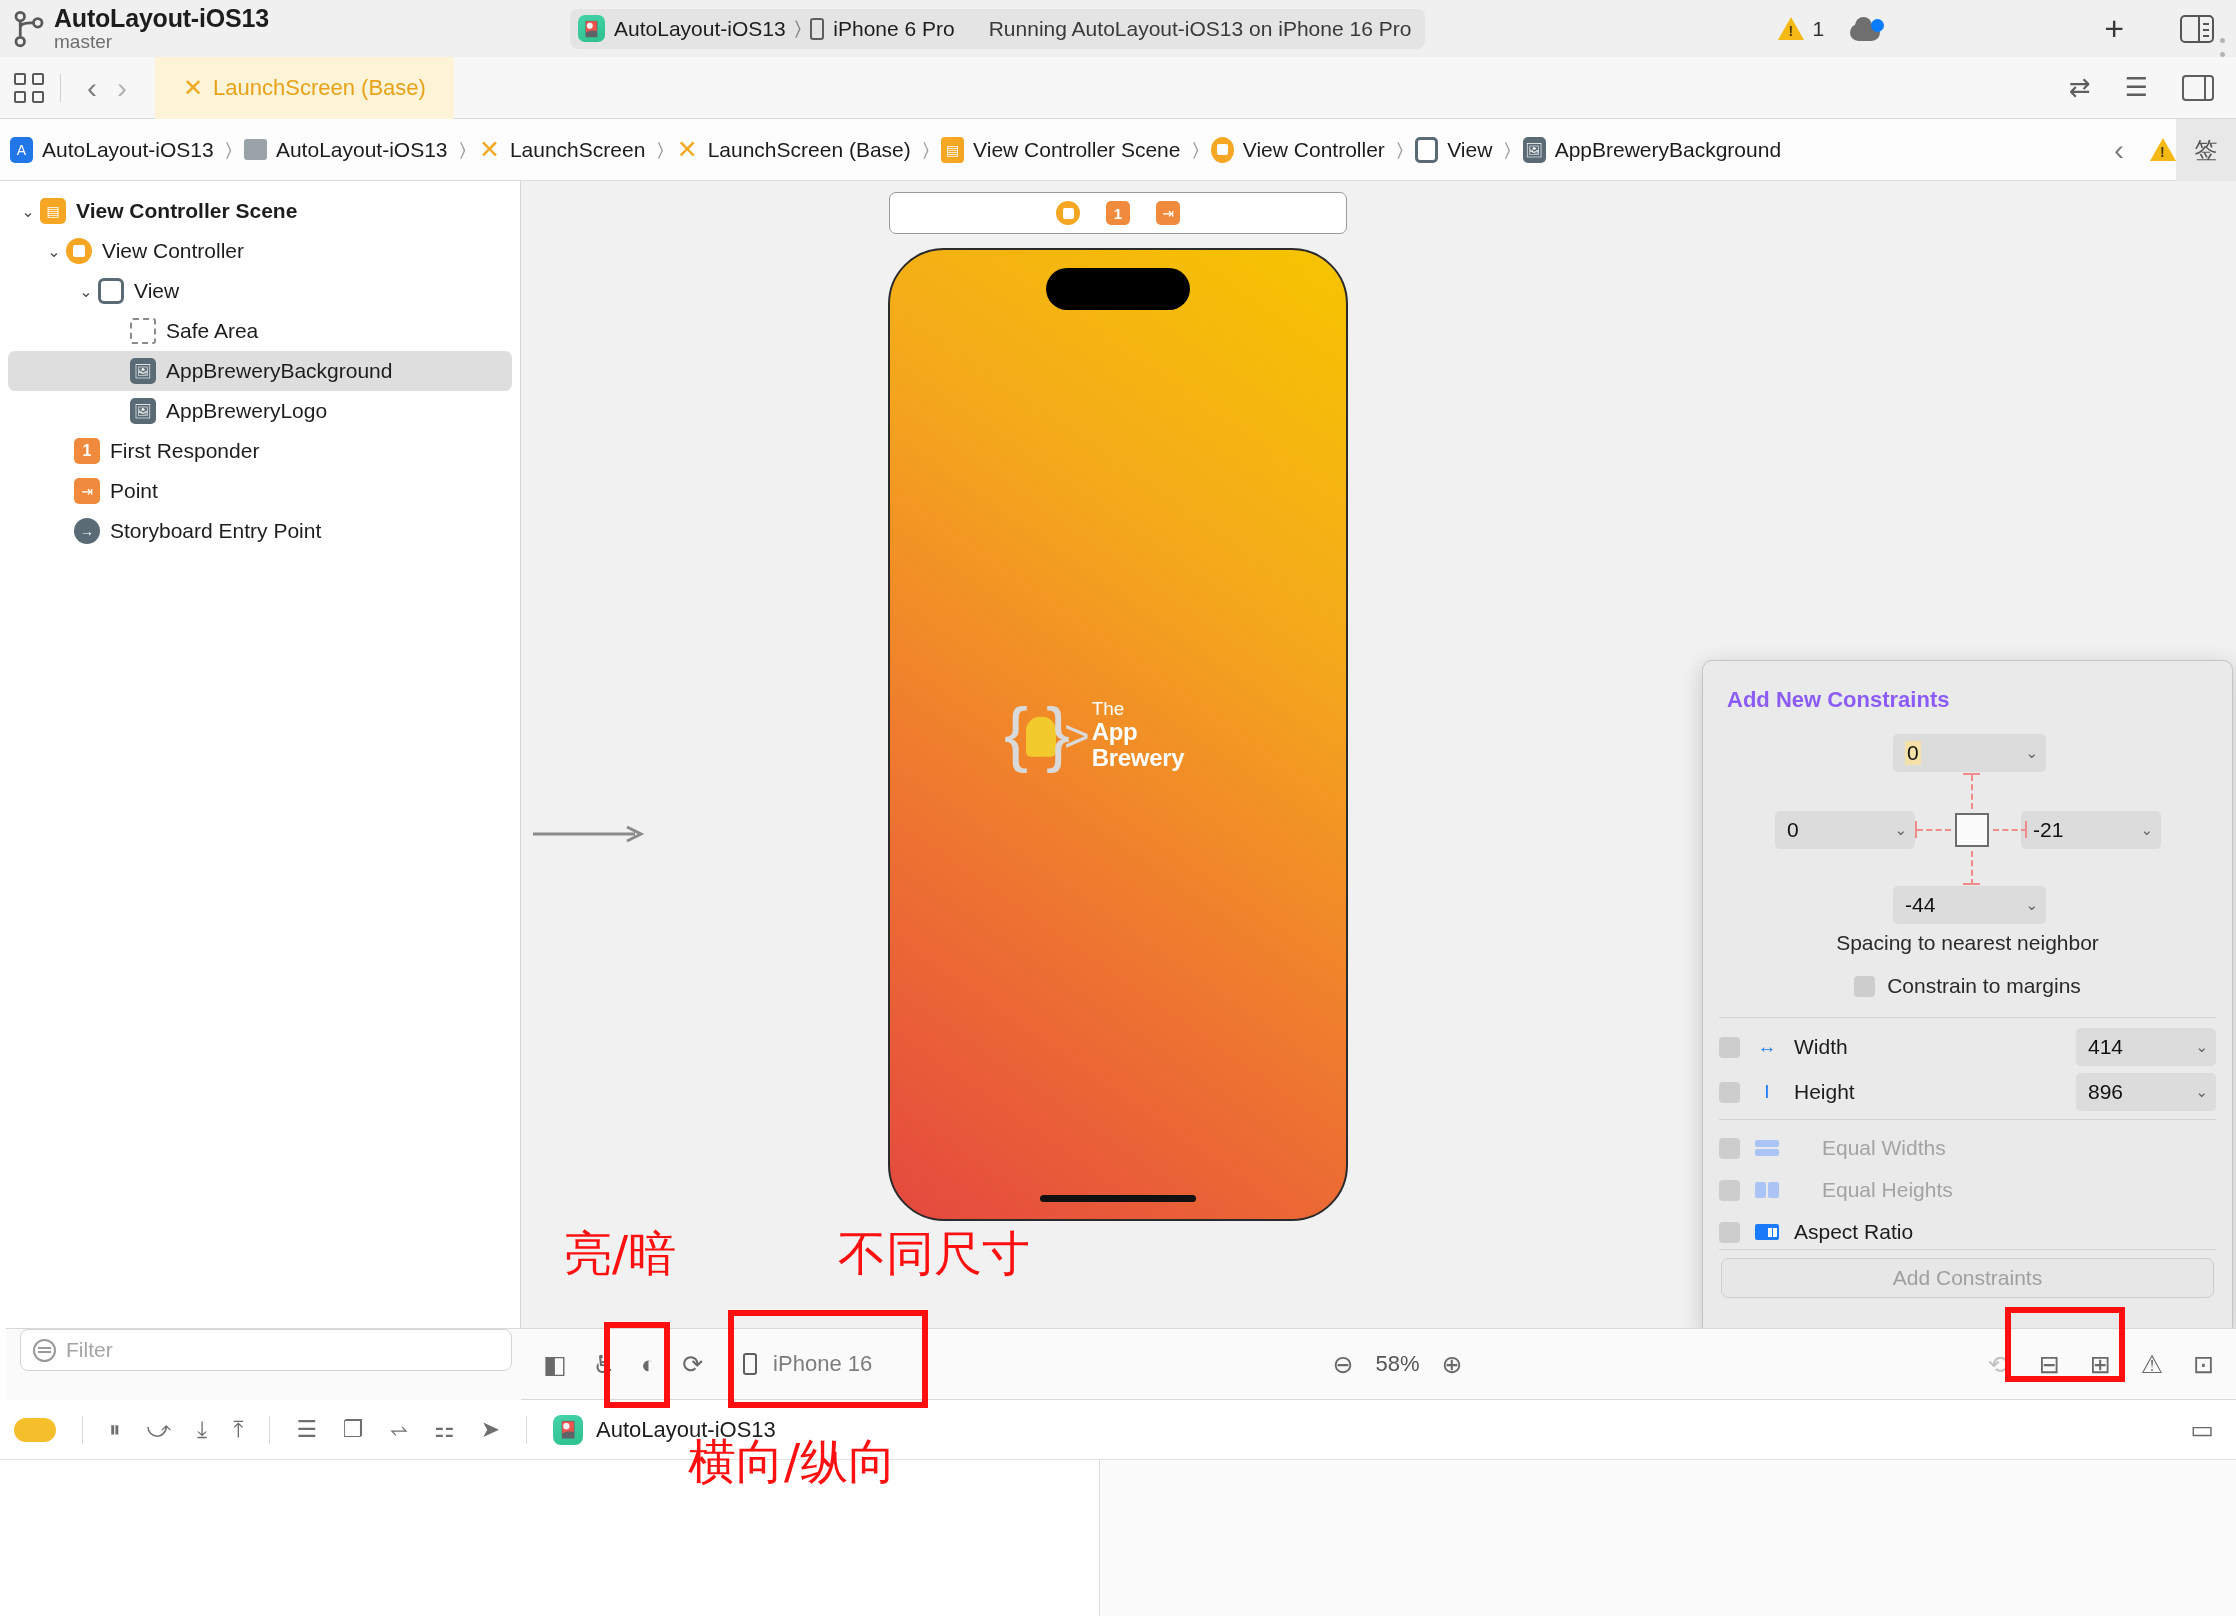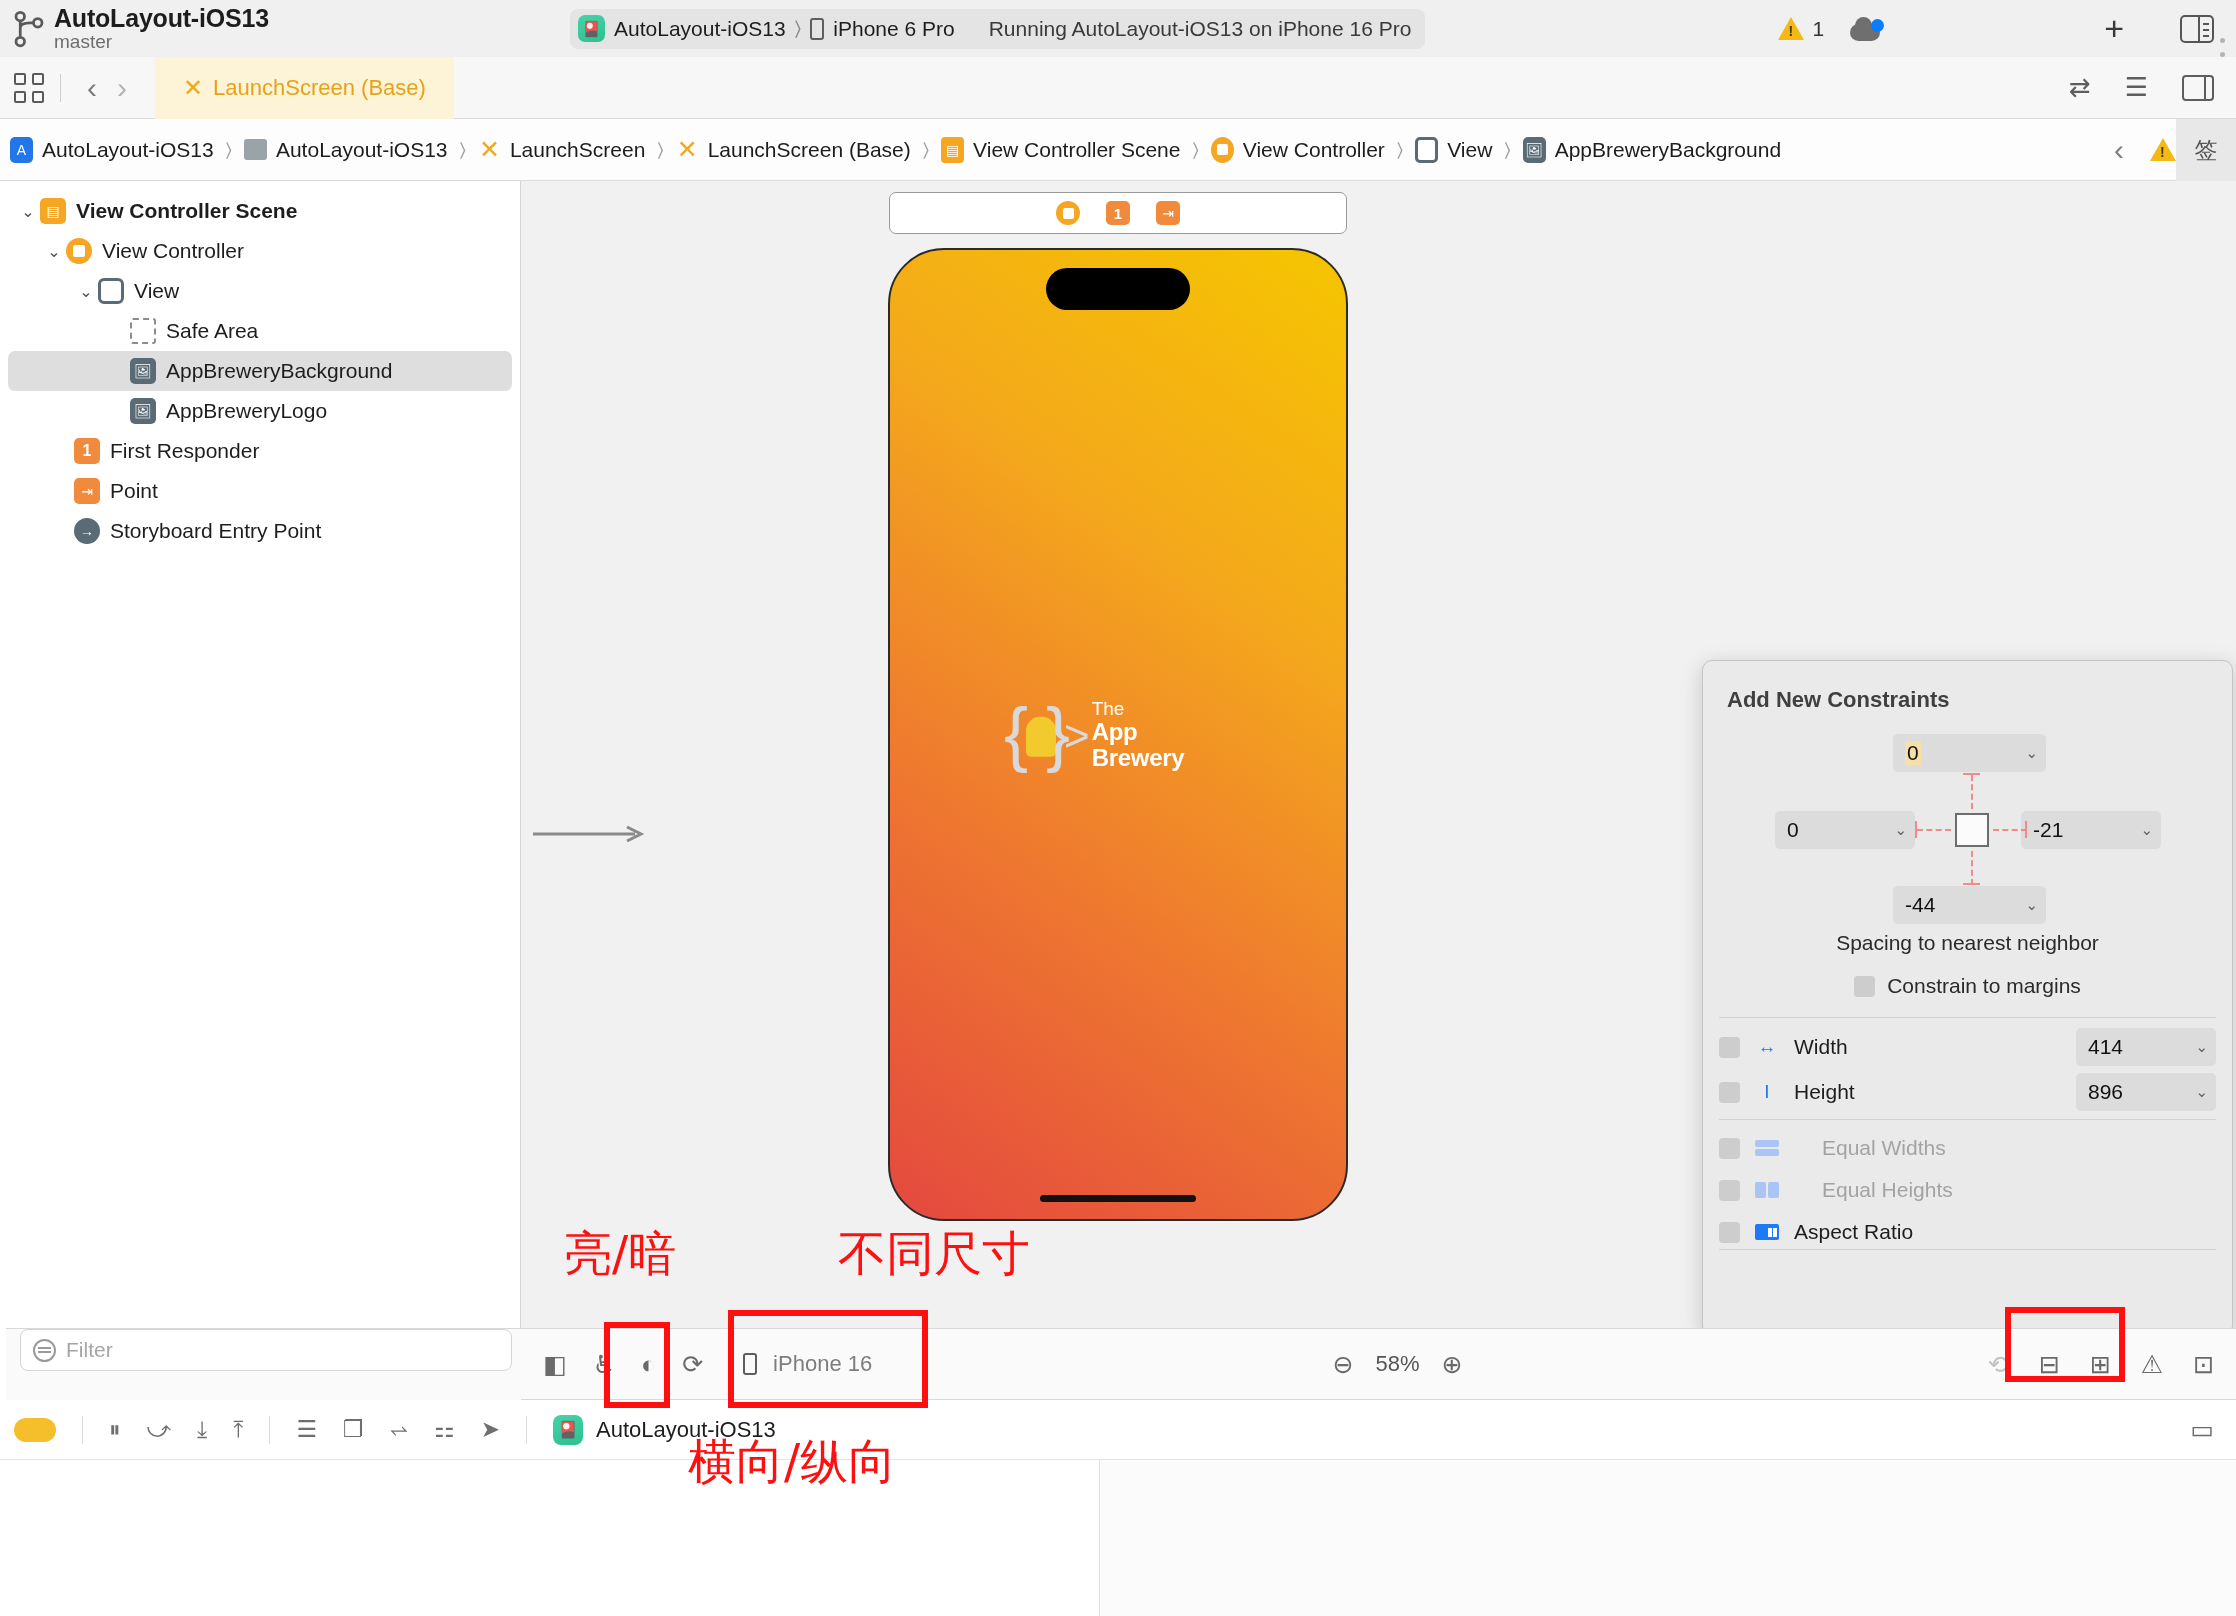--- a/index.html
+++ b/index.html
@@ -166,21 +166,21 @@
   .lt-app { font-size: 24px; color:#fff; font-weight: bold; letter-spacing: -0.3px; }
 
   .sel-arrow { position:absolute; left: 10px; top: 643px; width: 118px; height: 20px; }
 
   
   .popover {
     position: absolute; left: 1702px; top: 660px; width: 531px; height: 676px;
     background: #eaeaea; border: 1px solid #c4c4c4; border-radius: 10px;
     box-shadow: 0 5px 22px rgba(0,0,0,0.18);
   }
-  .pop-title { font-size: 22px; font-weight: bold; color:#404040; padding: 26px 0 0 24px; }
+  .pop-title { font-size: 22px; font-weight: bold; color:#8b5cf6; padding: 26px 0 0 24px; }
   .stepper { background:#dcdcdc; border-radius:5px; height: 38px; display:flex; align-items:center;
              padding: 0 8px 0 12px; font-size: 21px; color:#111; }
   .stepper .cv { margin-left:auto; color:#5c5c5c; font-size: 15px; }
   .stepper .hl { background:#f5e0a8; padding: 0 2px; }
   .s-top { position:absolute; left: 190px; top: 73px; width: 153px; }
   .s-left { position:absolute; left: 72px; top: 150px; width: 140px; }
   .s-right { position:absolute; left: 318px; top: 150px; width: 140px; }
   .s-bot { position:absolute; left: 190px; top: 225px; width: 153px; }
   .center-box { position:absolute; left: 252px; top: 152px; width: 34px; height: 34px;
                 background:#fbfbfb; border: 2px solid #6d6d6d; }
@@ -543,20 +543,21 @@
       <svg class="eq-ic" viewBox="0 0 26 18">
         <rect x="1" y="1" width="24" height="16" rx="2" fill="#1a7af8"></rect>
         <rect x="14" y="5" width="4" height="9" fill="#fff"></rect>
         <rect x="19" y="5" width="4" height="9" fill="#fff"></rect>
       </svg>
       <span class="wh-lbl">Aspect Ratio</span>
     </div>
 
     <div class="pdiv" style="top:588px;"></div>
 
+    <div class="addbtn">Add Constraints</div>
   </div>
 
   <div class="filterbar">
     <div class="filterfield">
       <span class="filter-circ"></span>
       <span class="filter-ph">Filter</span>
     </div>
   </div>
 
   <div class="cbar">

